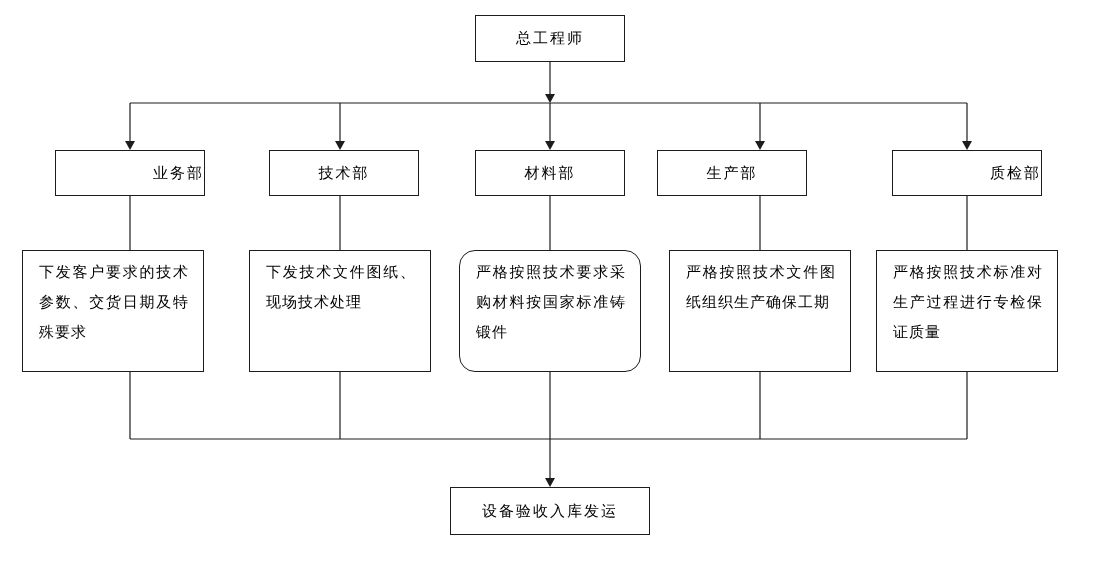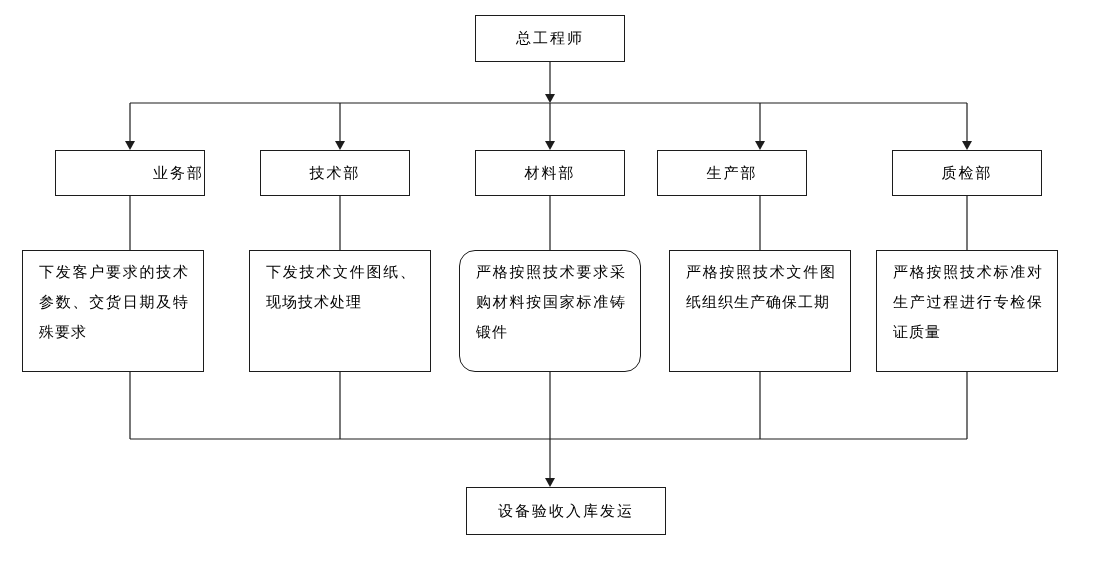--- a/index.html
+++ b/index.html
@@ -33,41 +33,41 @@
     background:var(--bg);
     display:flex;
     align-items:center;
     justify-content:center;
     font-size:15px;
     letter-spacing:2px;
   }
   .node-top{left:475px;top:15px;width:150px;height:47px;}
   .node-dept{top:150px;width:150px;height:46px;}
   .dept-0{left:55px;justify-content:flex-end;}
-  .dept-1{left:260px;}
+  .dept-1{left:269px;}
   .dept-2{left:475px;}
   .dept-3{left:657px;}
-  .dept-4{left:892px;}
+  .dept-4{left:892px;justify-content:flex-end;}
   .node-duty{
     top:250px;width:182px;height:122px;
     display:block;
     padding:6px 14px 0 16px;
     font-size:15px;
     line-height:30px;
     letter-spacing:1px;
     text-align:justify;
     justify-content:flex-start;
     align-items:flex-start;
   }
   .duty-0{left:22px;}
   .duty-1{left:249px;}
   .duty-2{left:459px;border-radius:16px;}
   .duty-3{left:669px;}
   .duty-4{left:876px;}
-  .node-bottom{left:466px;top:487px;width:200px;height:48px;}
+  .node-bottom{left:450px;top:487px;width:200px;height:48px;}
   line{stroke:var(--line);stroke-width:1.2;}
   polygon{fill:var(--line);}
 </style>
 </head>
 <body>
 
 <div class="stage">
 
   <svg class="wires" viewBox="0 0 1100 565" xmlns="http://www.w3.org/2000/svg">
 

